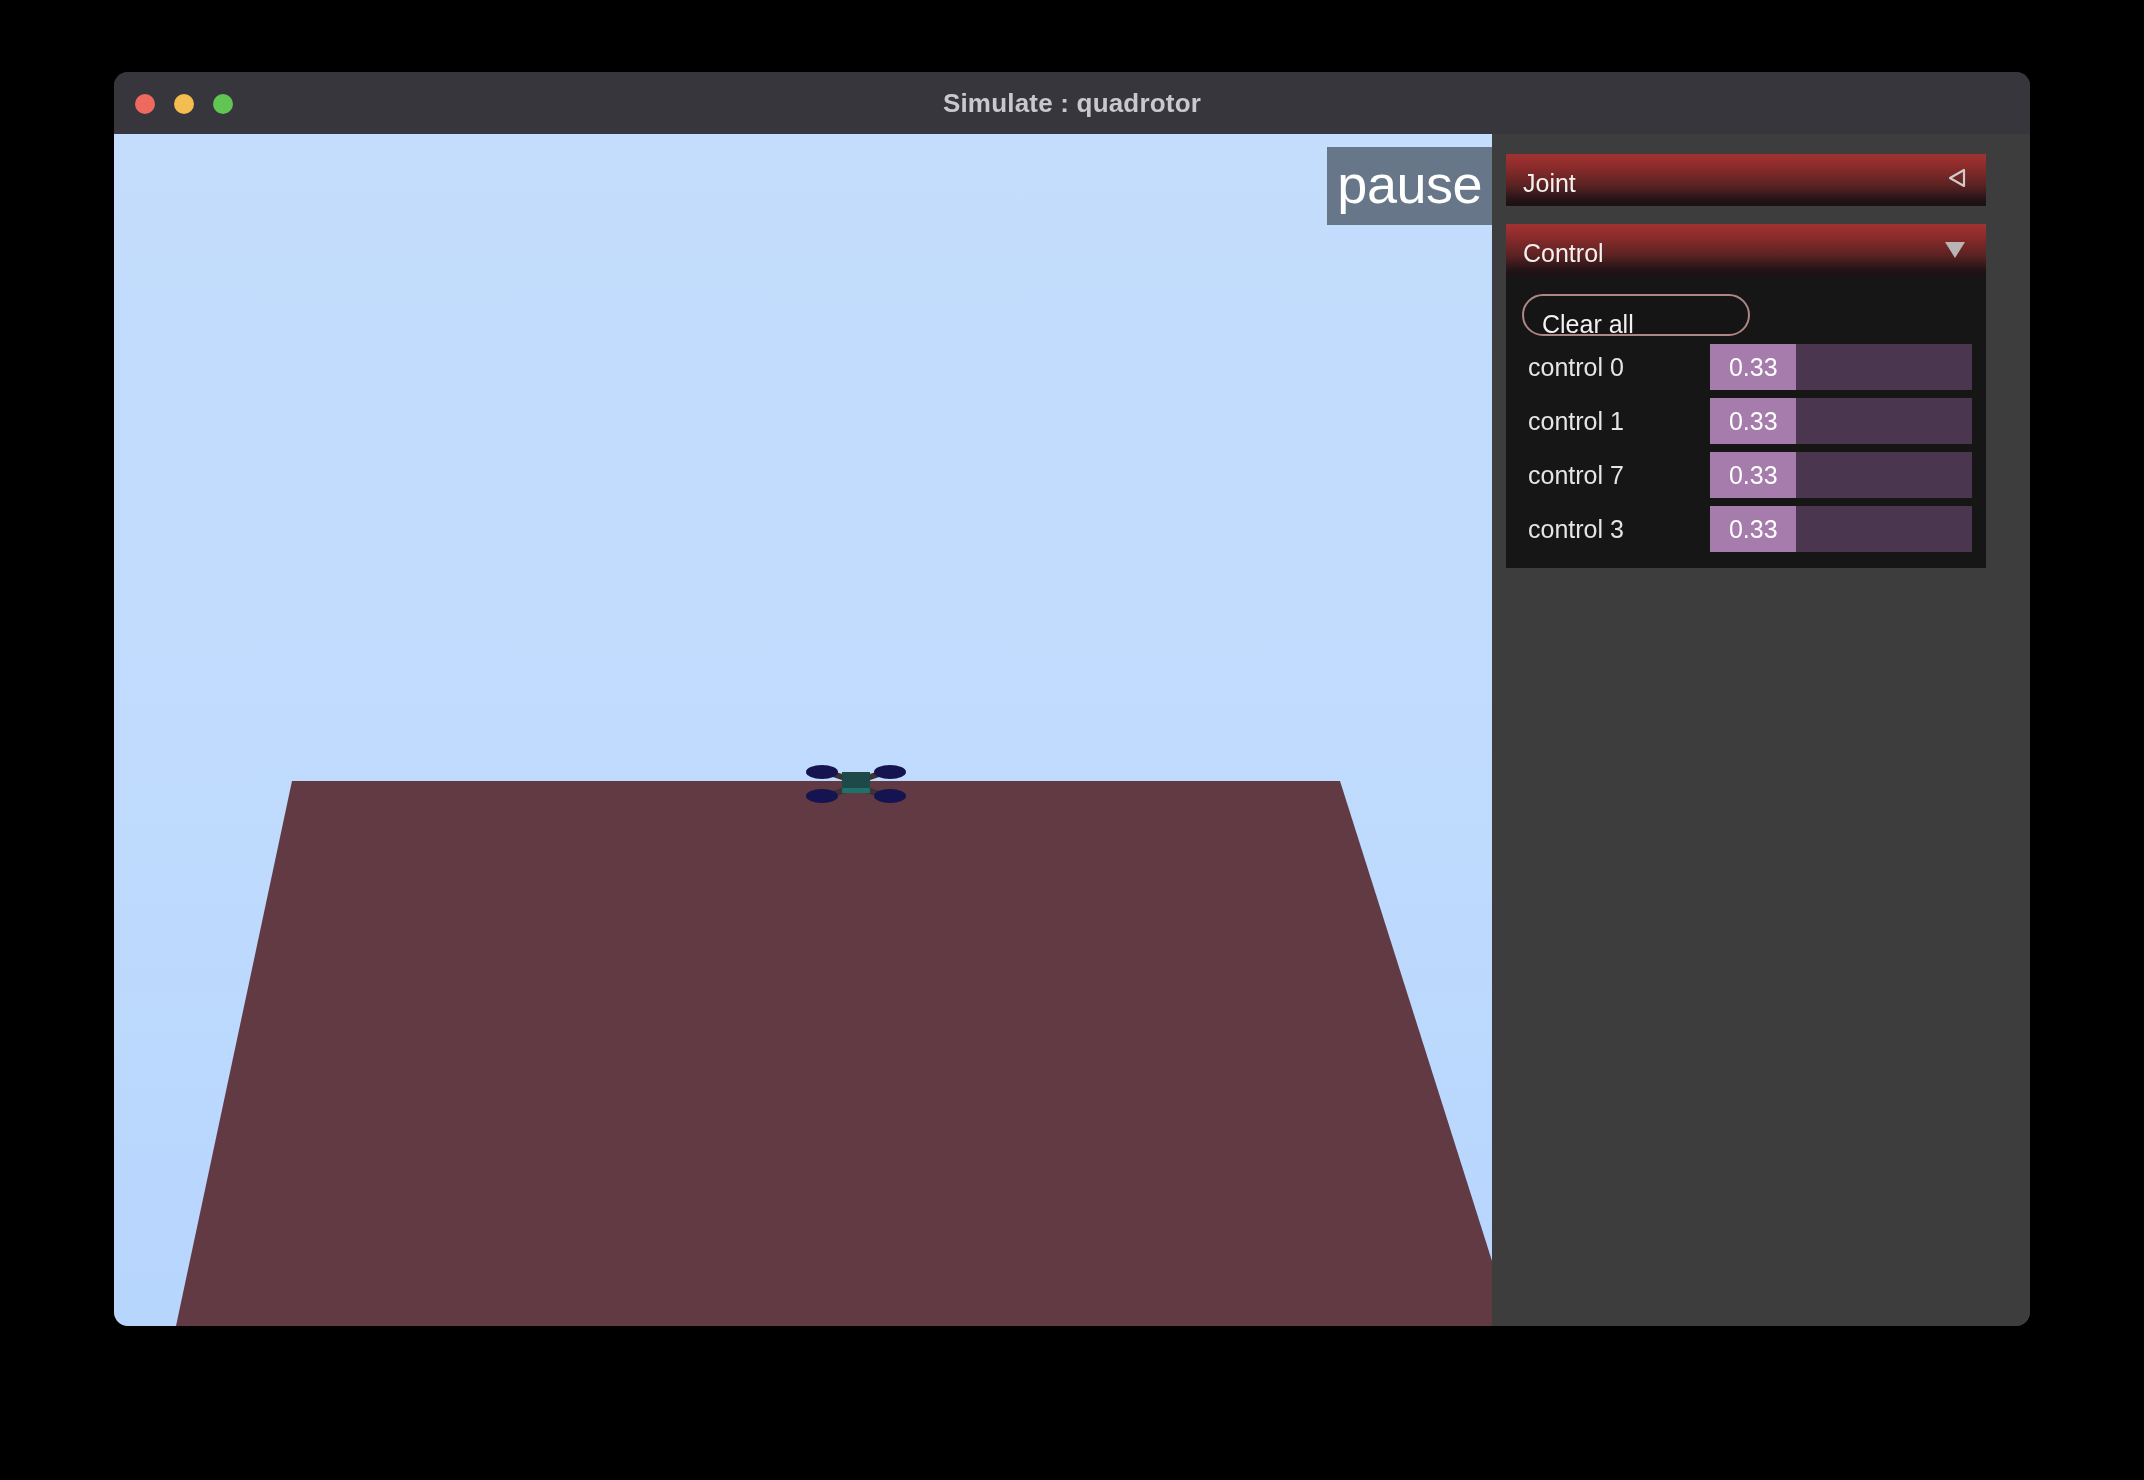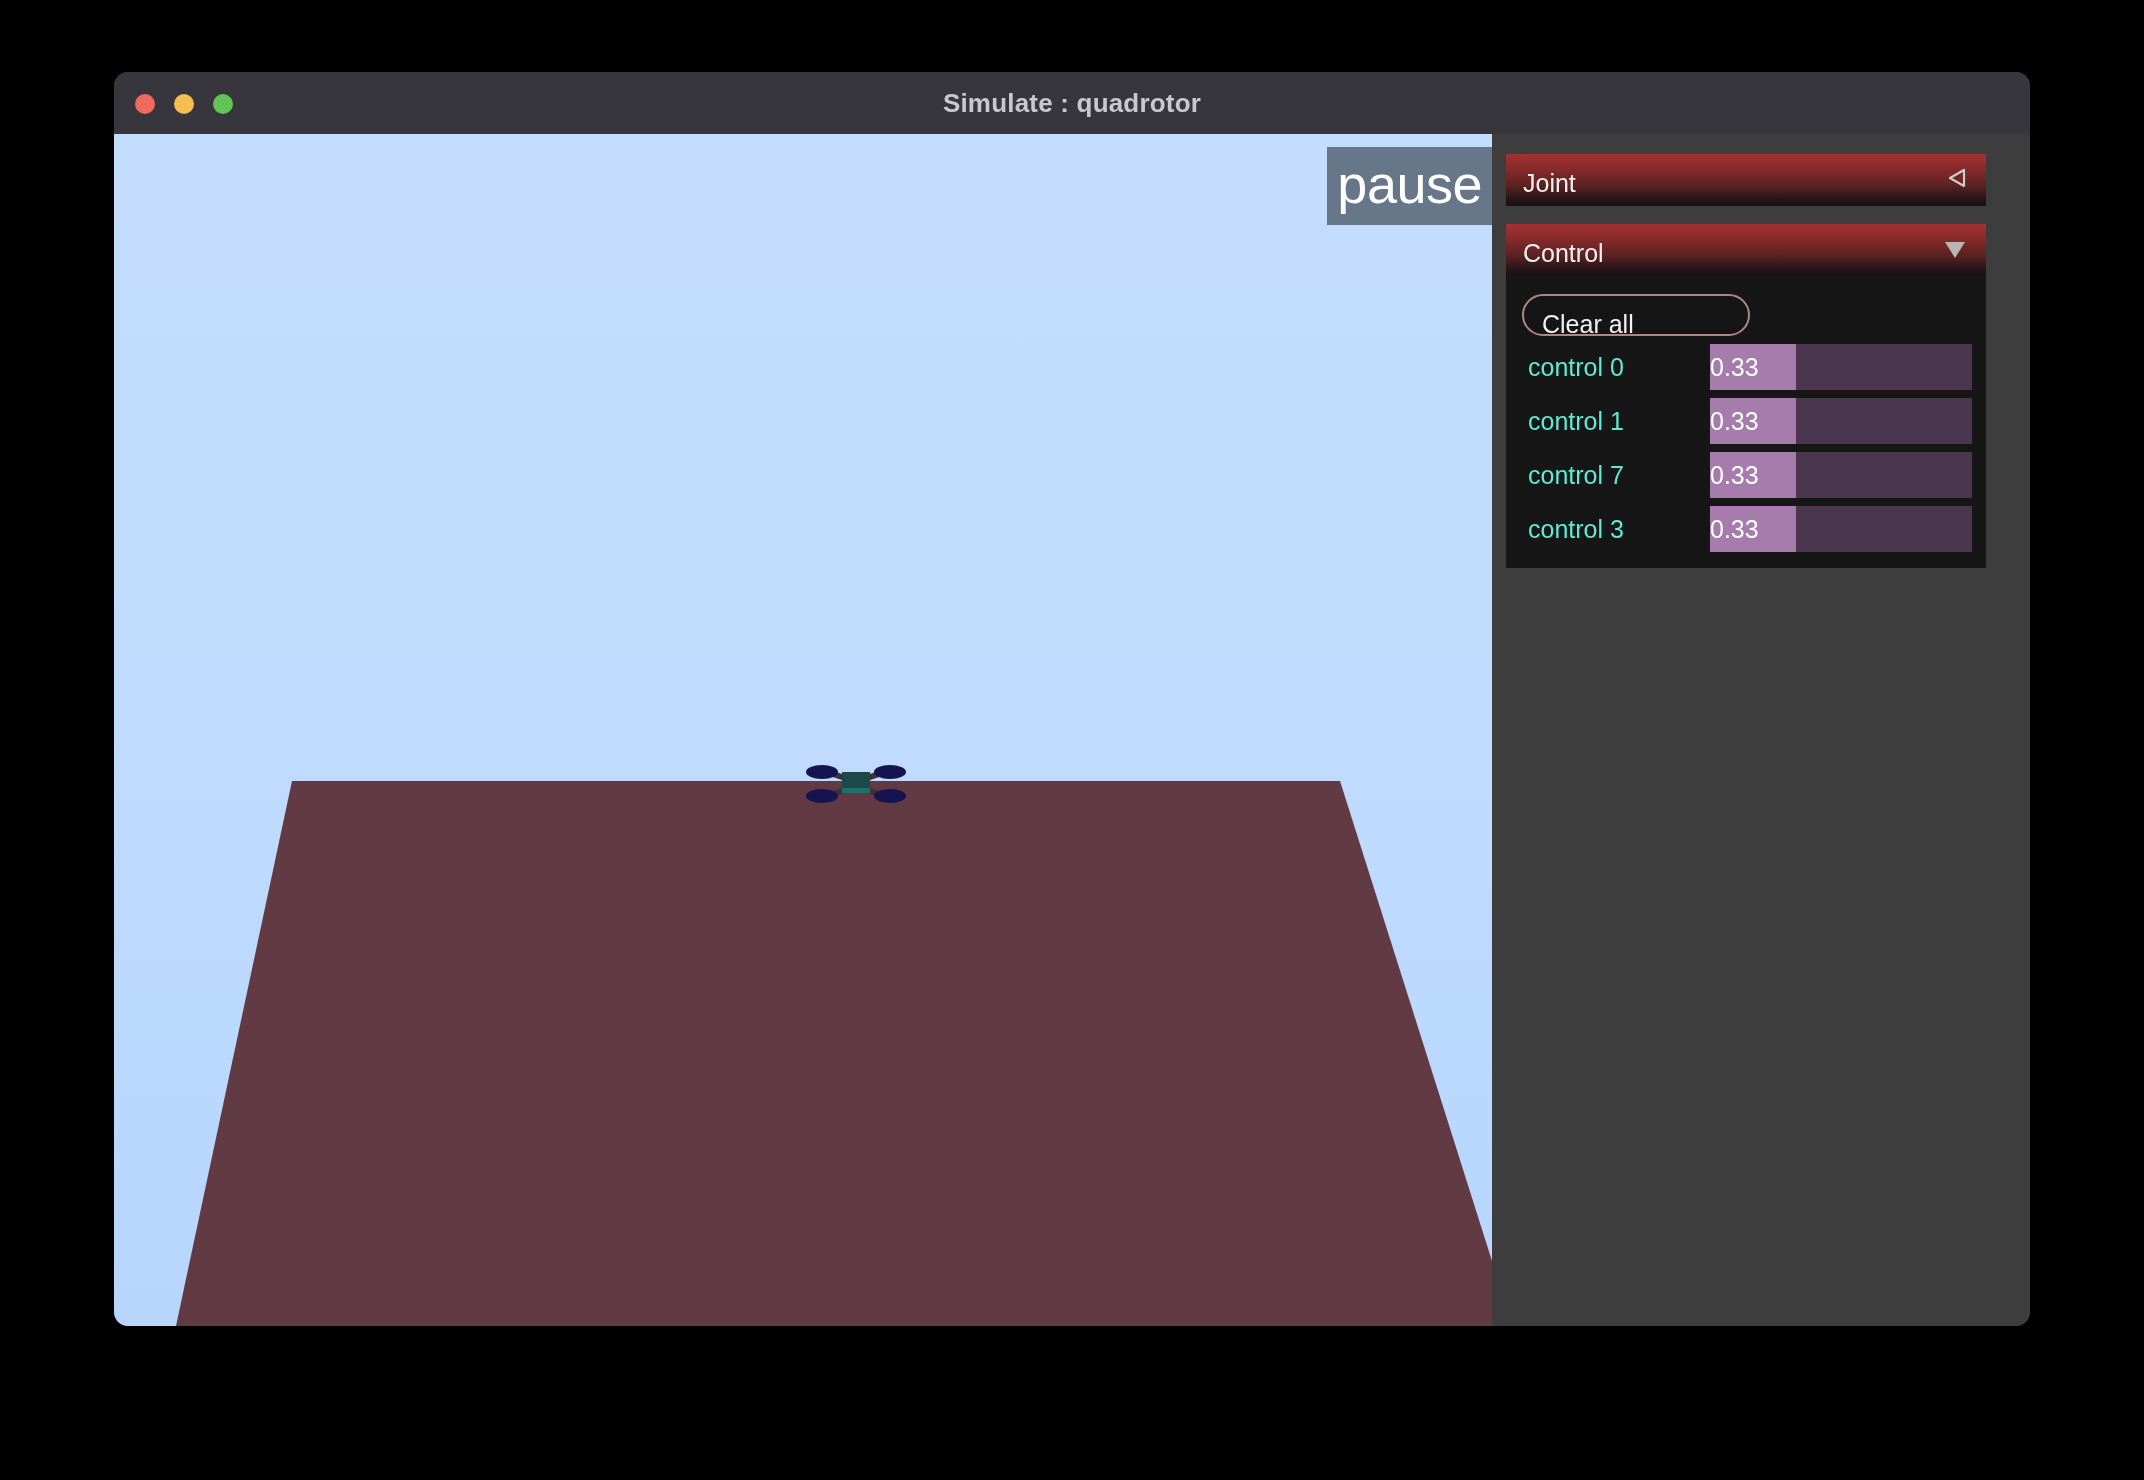--- a/index.html
+++ b/index.html
@@ -198,21 +198,21 @@
 
   .slider-row {
     display: flex;
     align-items: center;
     height: 46px;
     margin-top: 8px;
   }
 
   .slider-label {
     width: 190px;
-    color: #5eead4;
+    color: #e5e5e5;
     font-size: 25px;
     font-family: "Liberation Sans", sans-serif;
     user-select: none;
     padding-left: 8px;
     box-sizing: border-box;
   }
 
   .slider-track {
     position: relative;
     flex: 1;
@@ -228,21 +228,21 @@
     height: 100%;
     background: #a57cab;
   }
 
   .slider-value {
     position: absolute;
     left: 0; top: 0;
     height: 46px;
     line-height: 46px;
     width: 33%;
-    text-align: left;
+    text-align: center;
     color: #ffffff;
     font-size: 25px;
     font-family: "Liberation Sans", sans-serif;
     user-select: none;
   }
 </style>
 </head>
 <body>
 
 <div id="root">

